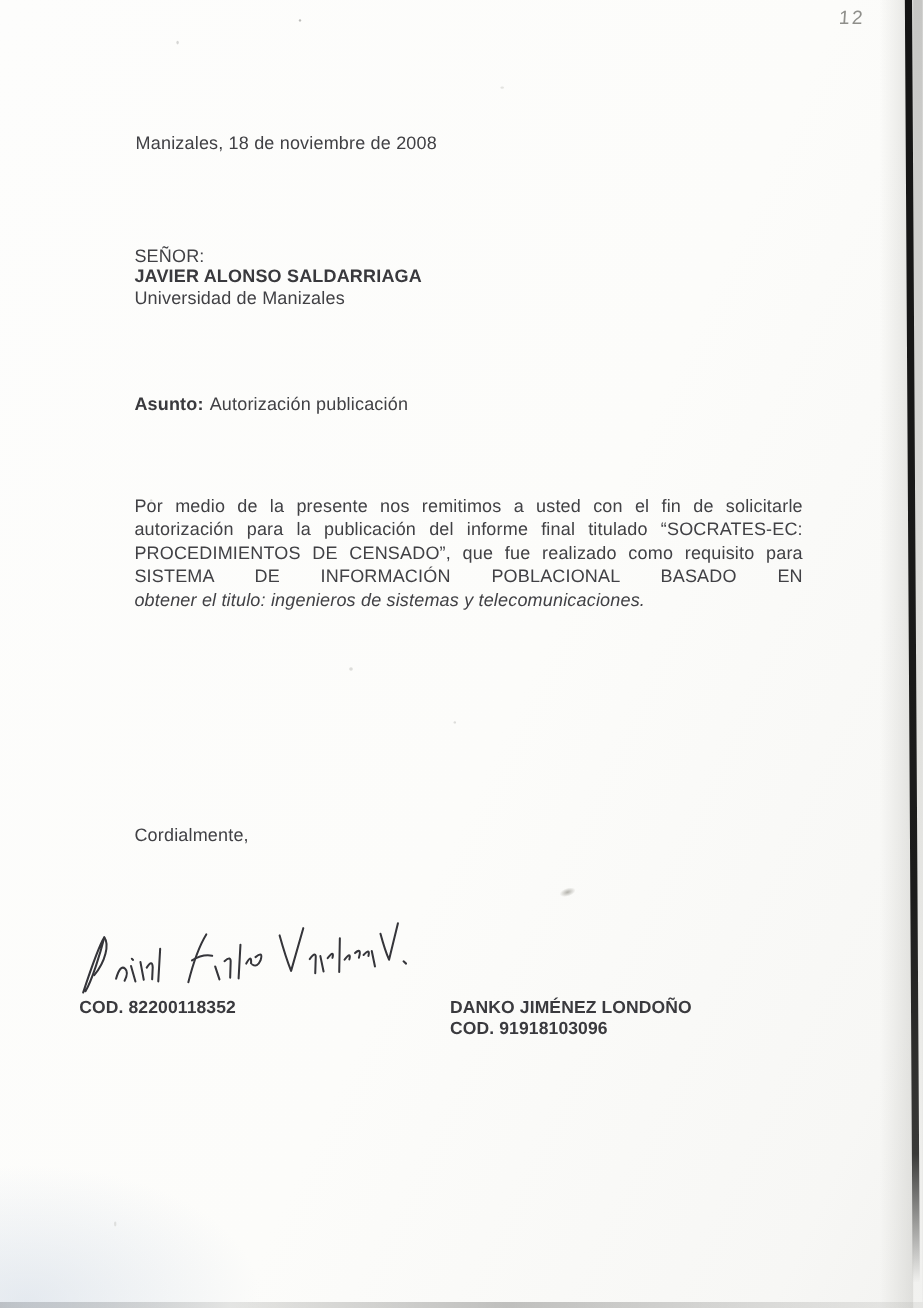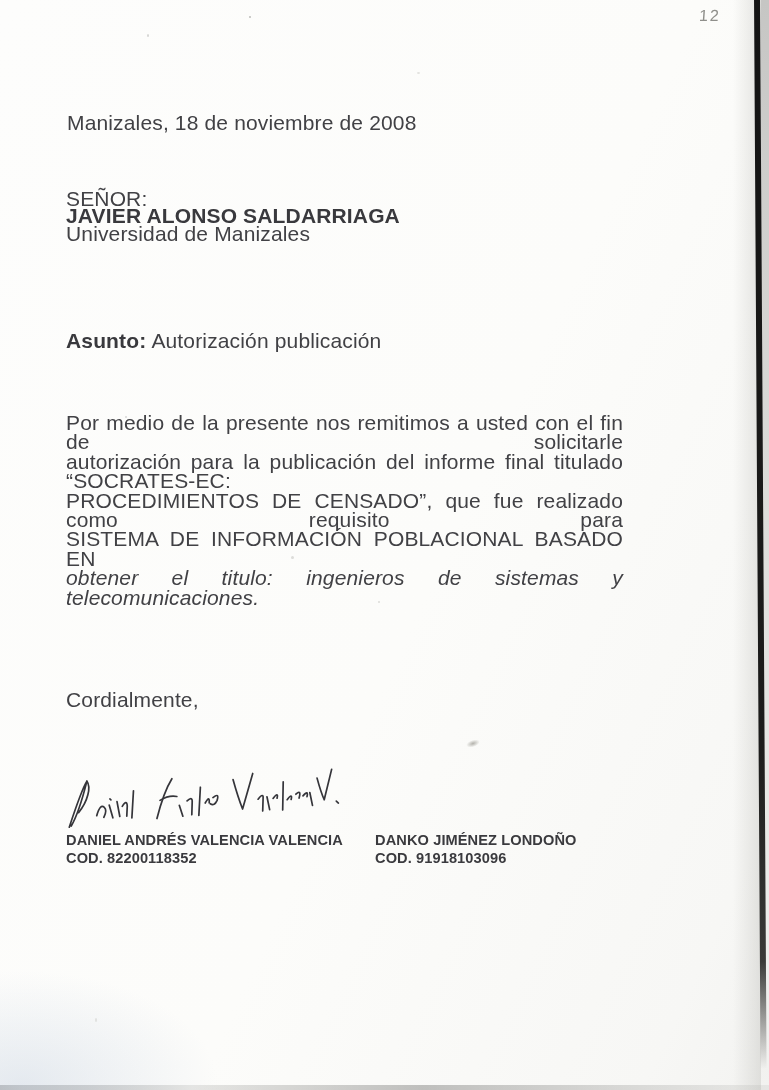--- a/index.html
+++ b/index.html
@@ -41,24 +41,24 @@
     background:radial-gradient(ellipse,rgba(120,118,108,.55),rgba(120,118,108,0) 70%);
     transform:rotate(-18deg);
   }
   .page-mark{
     position:absolute;left:699px;top:7px;
     font-size:16px;color:#8f8f8b;letter-spacing:2px;
     transform:skewX(-4deg);
     font-weight:400;
   }
   
-  .txt{position:absolute;font-size:21px;letter-spacing:.15px;color:#414145;}
+  .txt{position:absolute;font-size:15px;letter-spacing:.15px;color:#414145;margin-left:46px;}
   .bold{font-weight:bold;color:#39393d;}
   .date-line{left:67px;top:111px;}
-  .recipient{left:66px;top:190px;line-height:17.3px;}
+  .recipient{left:66px;top:205px;line-height:17.3px;}
   .subject{left:66px;top:329px;}
   .subject .s-text{margin-left:5px;font-weight:normal;color:#414145;}
   .bodytext{left:66px;top:413px;width:557px;line-height:19.4px;}
   .jline{text-align:justify;text-align-last:justify;}
   .jline.last{text-align-last:left;font-style:italic;}
   .closing{left:66px;top:688px;}
   .signature{position:absolute;left:58px;top:768px;}
   .signers{position:absolute;top:832px;left:0;width:769px;font-weight:bold;
     font-size:14.6px;color:#3a3a3e;line-height:17.6px;letter-spacing:.1px;}
   .signer-1{position:absolute;left:66px;top:0;}
@@ -138,21 +138,20 @@
         <path d="M245,33 q6,-6 4,1"></path>
         <path d="M252,30 l2,13"></path>
         <path d="M260,16 q3,14 6,22 l9,-30"></path>
         <path d="M278,40 l2,2"></path>
       </g>
     </svg>
   </div>
 
   <div class="signers">
     <div class="signer-1">
-      <div>DANIEL ANDRÉS VALENCIA VALENCIA</div>
       <div>COD. 82200118352</div>
     </div>
     <div class="signer-2">
       <div>DANKO JIMÉNEZ LONDOÑO</div>
       <div>COD. 91918103096</div>
     </div>
   </div>
 
 </div>
 

